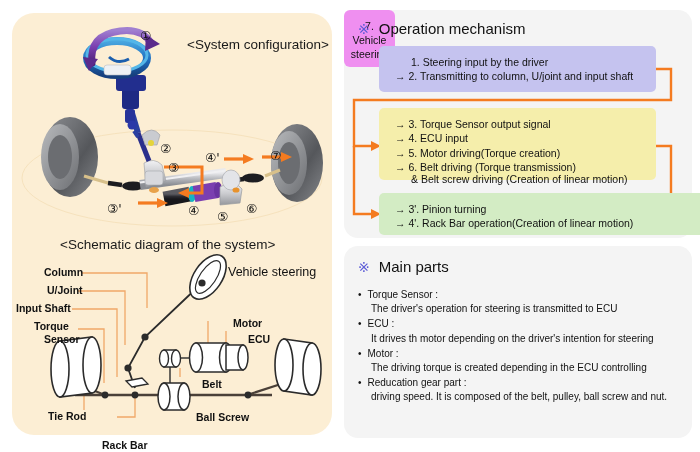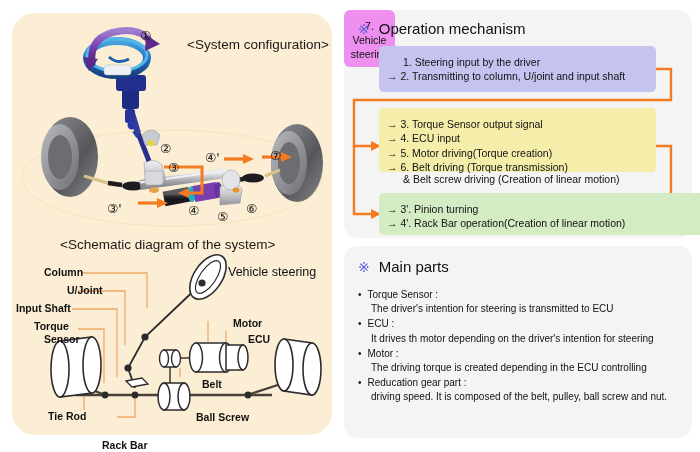--- a/index.html
+++ b/index.html
@@ -45,26 +45,26 @@
   }
   .sect-head{
     position:absolute;display:flex;align-items:center;gap:9px;
     font-size:15px;color:#111;
   }
   .kome{color:#5b5bd6;font-size:14px;font-family:"DejaVu Sans",sans-serif;}
 
   .flowbox{
     position:absolute;box-sizing:border-box;border-radius:5px;
     font-size:10.5px;line-height:1.05;color:#111;
-    padding:7px 8px 6px 8px;
+    padding:7px 8px 6px 16px;
   }
   .flowbox .ln{display:block;white-space:nowrap;margin:3.5px 0;}
   .flowbox .ln.ind{padding-left:16px;}
   #box-purple{left:35px;top:36px;width:277px;height:46px;background:#c5c3ef;}
-  #box-yellow{left:35px;top:98px;width:277px;height:64px;background:#f5eeab;}
+  #box-yellow{left:35px;top:98px;width:277px;height:72px;background:#f5eeab;}
   #box-green{left:35px;top:183px;width:331px;height:42px;background:#d3ecc4;}
   #box-magenta{
     left:283px;top:173px;width:51px;height:57px;background:#ef8ff0;
     border-radius:6px;font-size:10.5px;line-height:1.35;color:#111;
     text-align:center;padding-top:9px;box-sizing:border-box;
   }
 
   
   #mp-list{position:absolute;left:14px;top:42px;width:322px;
     font-size:10px;line-height:1.42;color:#111;}
@@ -286,21 +286,21 @@
     <path d="M158 112 L158 130" stroke="#2b2b2b" stroke-width="1.4" fill="none"></path>
 
     <g>
       <path d="M152 128 L172 128 L172 155 L152 155 Z" fill="#ffffff" stroke="#2b2b2b" stroke-width="1.5"></path>
       <ellipse cx="152" cy="141.5" rx="6" ry="13.5" fill="#ffffff" stroke="#2b2b2b" stroke-width="1.5"></ellipse>
       <ellipse cx="172" cy="141.5" rx="6" ry="13.5" fill="#ffffff" stroke="#2b2b2b" stroke-width="1.5"></ellipse>
     </g>
   </svg>
 
   <div class="slabel" style="left:32px;top:253px;">Column</div>
-  <div class="slabel" style="left:35px;top:271px;margin-left:20px;">U/Joint</div>
+  <div class="slabel" style="left:35px;top:271px;">U/Joint</div>
   <div class="slabel" style="left:4px;top:289px;">Input Shaft</div>
   <div class="slabel" style="left:22px;top:307px;">Torque</div>
   <div class="slabel" style="left:21px;top:320px;padding-left:11px;">Sensor</div>
   <div class="slabel" style="left:36px;top:397px;">Tie Rod</div>
   <div class="slabel" style="left:90px;top:408px;margin-top:18px;">Rack Bar</div>
   <div class="slabel" style="left:184px;top:398px;">Ball Screw</div>
   <div class="slabel" style="left:190px;top:365px;">Belt</div>
   <div class="slabel" style="left:221px;top:304px;">Motor</div>
   <div class="slabel" style="left:236px;top:320px;">ECU</div>
   <div class="slabel" style="left:216px;top:252px;font-weight:normal;font-size:12.5px;">Vehicle steering</div>
@@ -352,21 +352,21 @@
 
 <div class="panel" id="mp-panel">
   <div class="sect-head" style="left:14px;top:12px;">
     <span class="kome">※</span>
     <span>Main parts</span>
   </div>
 
   <div id="mp-list">
     <div class="item">
       <div class="term">Torque Sensor :</div>
-      <div class="desc">The driver's intention for steering is transmitted to ECU</div>
+      <div class="desc">The driver's operation for steering is transmitted to ECU</div>
     </div>
     <div class="item">
       <div class="term">ECU :</div>
       <div class="desc">It drives th motor depending on the driver's intention for steering</div>
     </div>
     <div class="item">
       <div class="term">Motor :</div>
       <div class="desc">The driving torque is created depending in the ECU controlling</div>
     </div>
     <div class="item">

